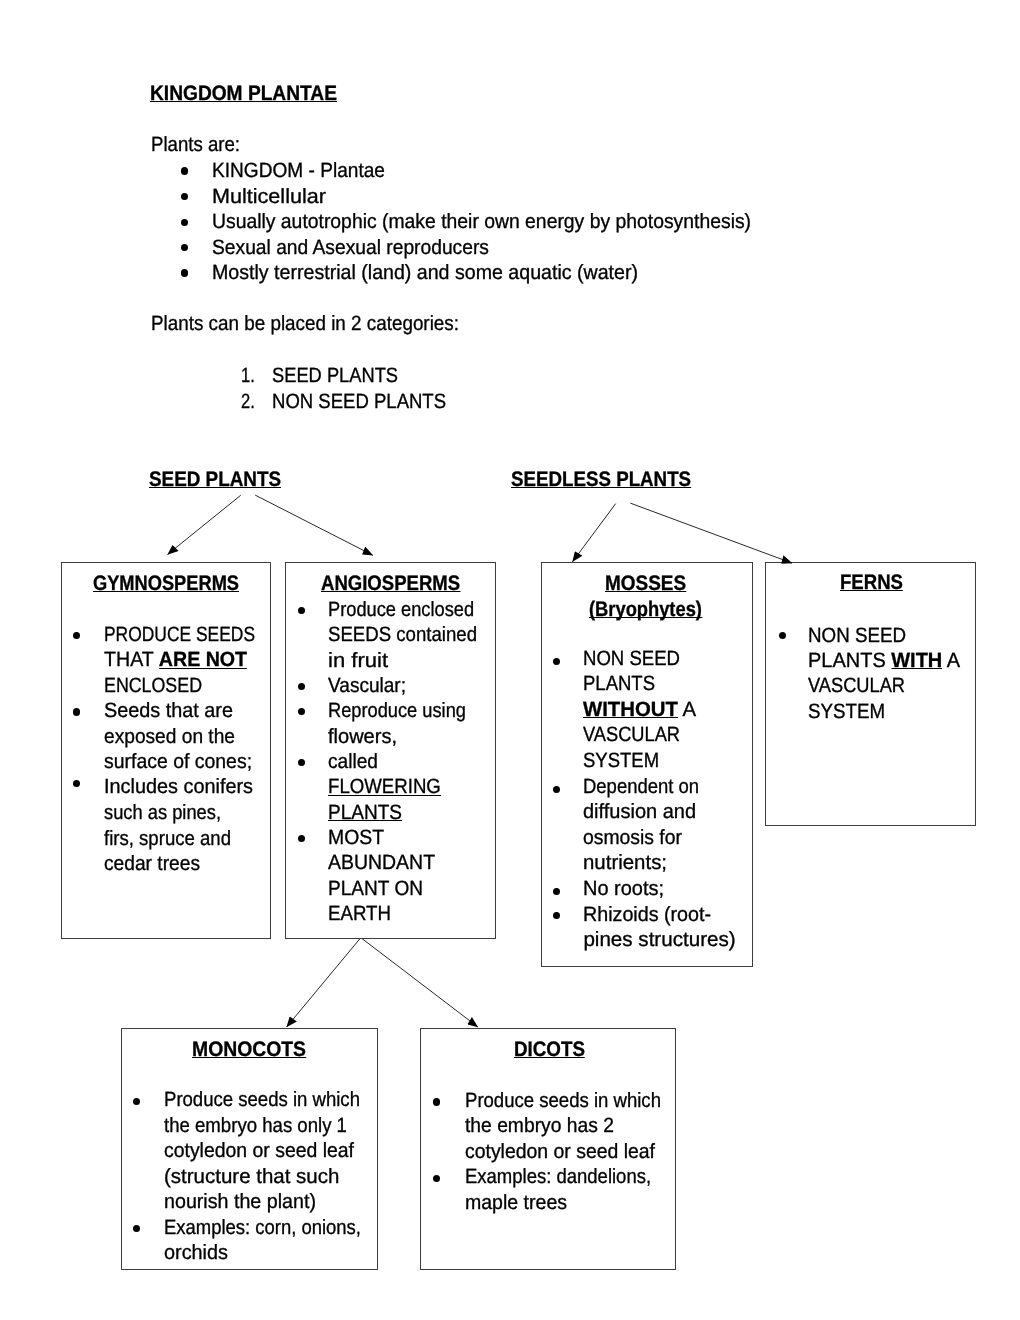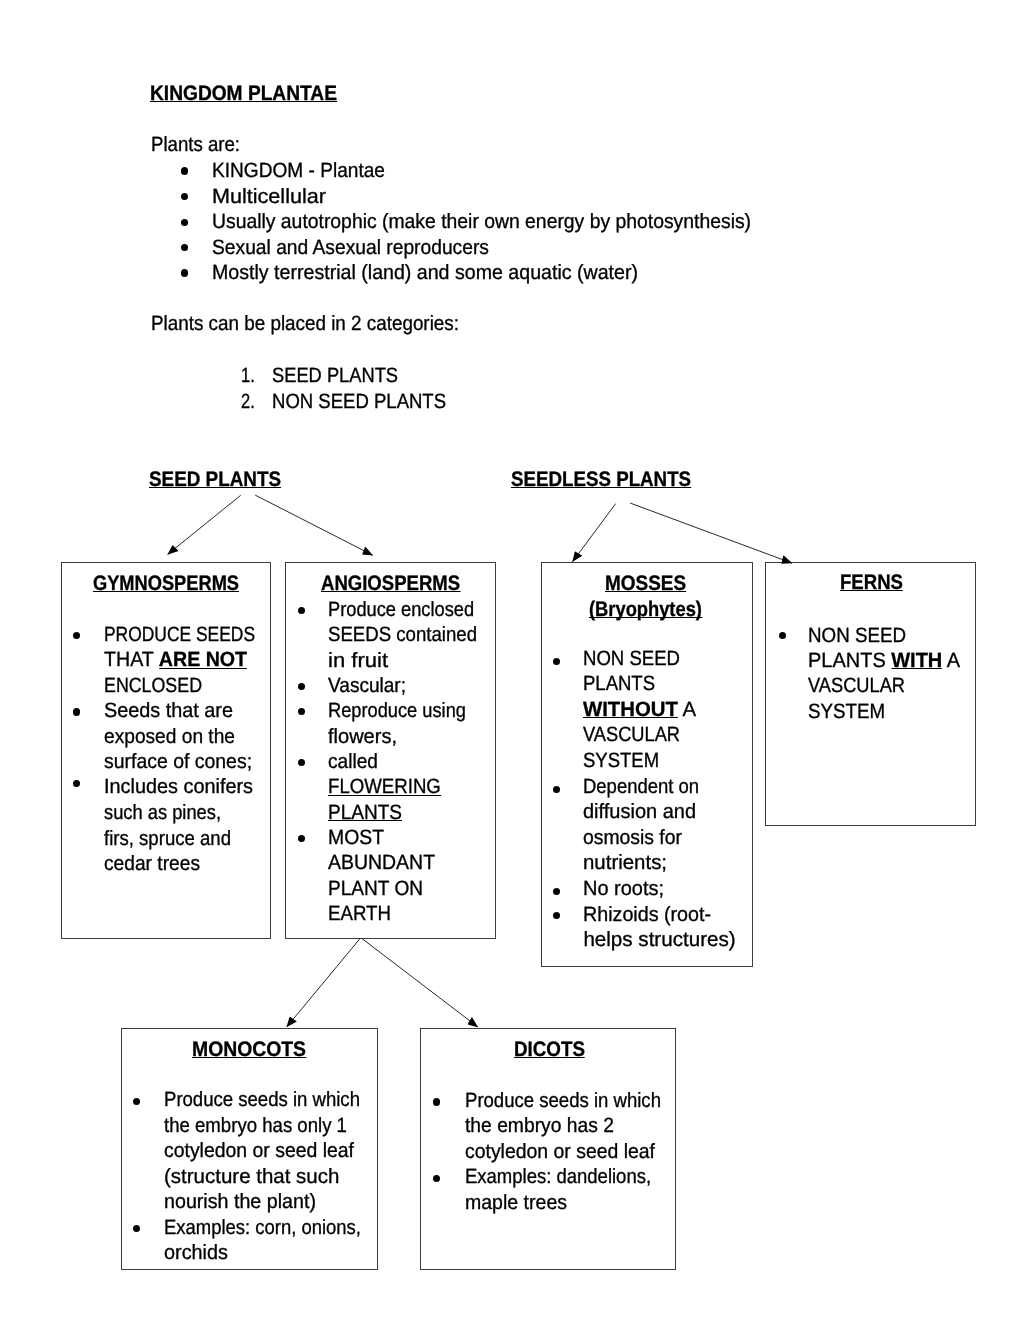--- a/index.html
+++ b/index.html
@@ -121,21 +121,21 @@
     <div class="t" style="left:583.4px;top:674.06px;transform:scaleX(0.899);">PLANTS</div>
     <div class="t" style="left:583.4px;top:699.86px;transform:scaleX(0.988);"><span class="tb uli" style="--ulo:17.64px;">WITHOUT</span><span> A</span></div>
     <div class="t" style="left:583.4px;top:725.26px;transform:scaleX(0.886);">VASCULAR</div>
     <div class="t" style="left:583.4px;top:750.96px;transform:scaleX(0.898);">SYSTEM</div>
     <div class="t" style="left:583.4px;top:776.66px;transform:scaleX(0.897);">Dependent on</div>
     <div class="t" style="left:583.4px;top:802.06px;transform:scaleX(0.971);">diffusion and</div>
     <div class="t" style="left:583.4px;top:827.76px;transform:scaleX(0.940);">osmosis for</div>
     <div class="t" style="left:583.4px;top:853.46px;transform:scaleX(0.992);">nutrients;</div>
     <div class="t" style="left:583.4px;top:878.86px;transform:scaleX(0.970);">No roots;</div>
     <div class="t" style="left:583.4px;top:904.56px;transform:scaleX(0.956);">Rhizoids (root-</div>
-    <div class="t" style="left:583.4px;top:930.26px;">helps structures)</div>
+    <div class="t" style="left:583.4px;top:930.26px;">pines structures)</div>
     <div class="dot" style="left:553.3px;top:657.6px;" aria-label="•"></div>
     <div class="dot" style="left:553.3px;top:785.8px;" aria-label="•"></div>
     <div class="dot" style="left:553.3px;top:887.9px;" aria-label="•"></div>
     <div class="dot" style="left:553.3px;top:912.0px;" aria-label="•"></div>
   </div>
 
   <div>
     <div class="t tb ul" style="left:840.0px;top:572.82px;font-size:21.0px;--ulo:17.08px;transform:scaleX(0.885);">FERNS</div>
     <div class="t" style="left:807.6px;top:626.06px;transform:scaleX(0.911);">NON SEED</div>
     <div class="t" style="left:807.6px;top:650.76px;transform:scaleX(0.970);"><span>PLANTS </span><span class="tb uli" style="--ulo:17.64px;">WITH</span><span> A</span></div>

